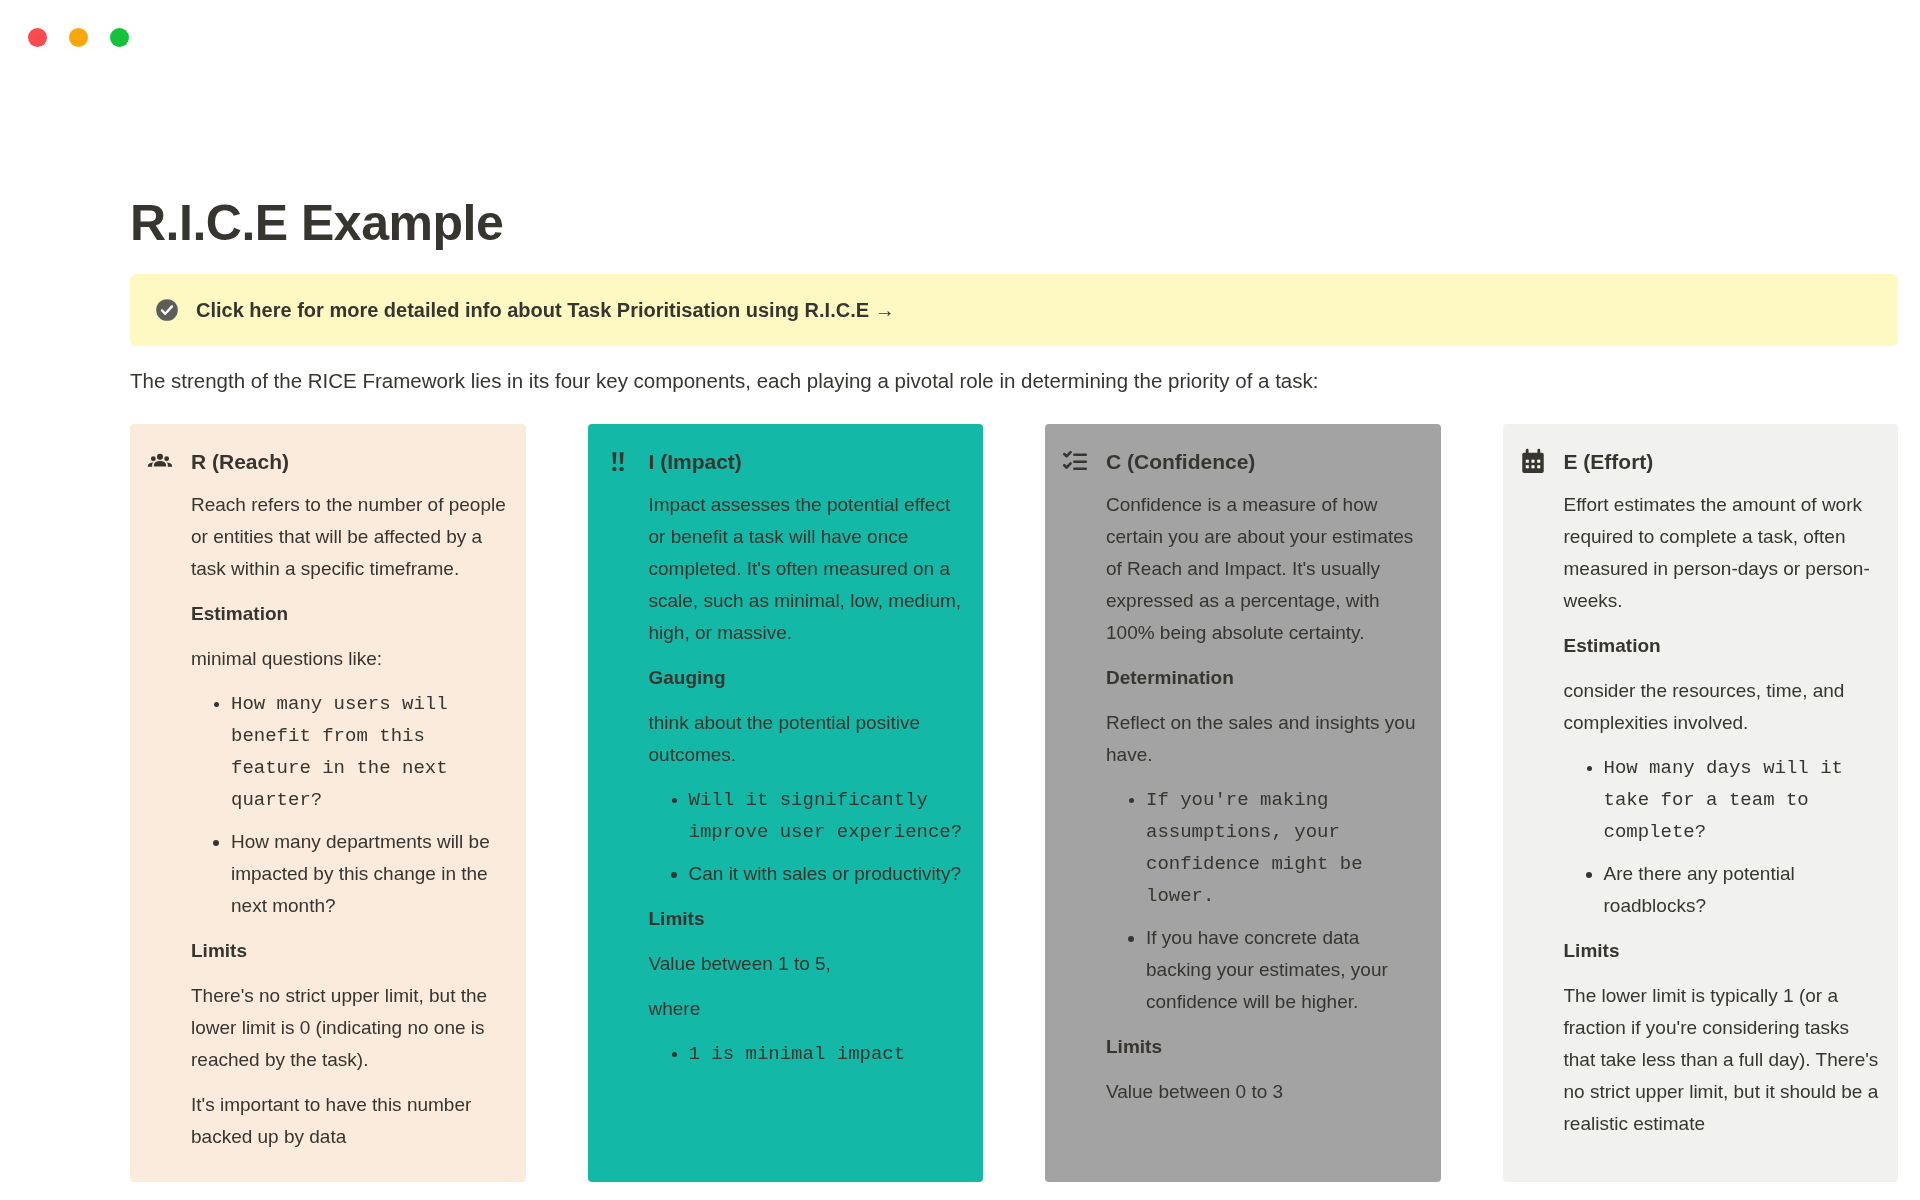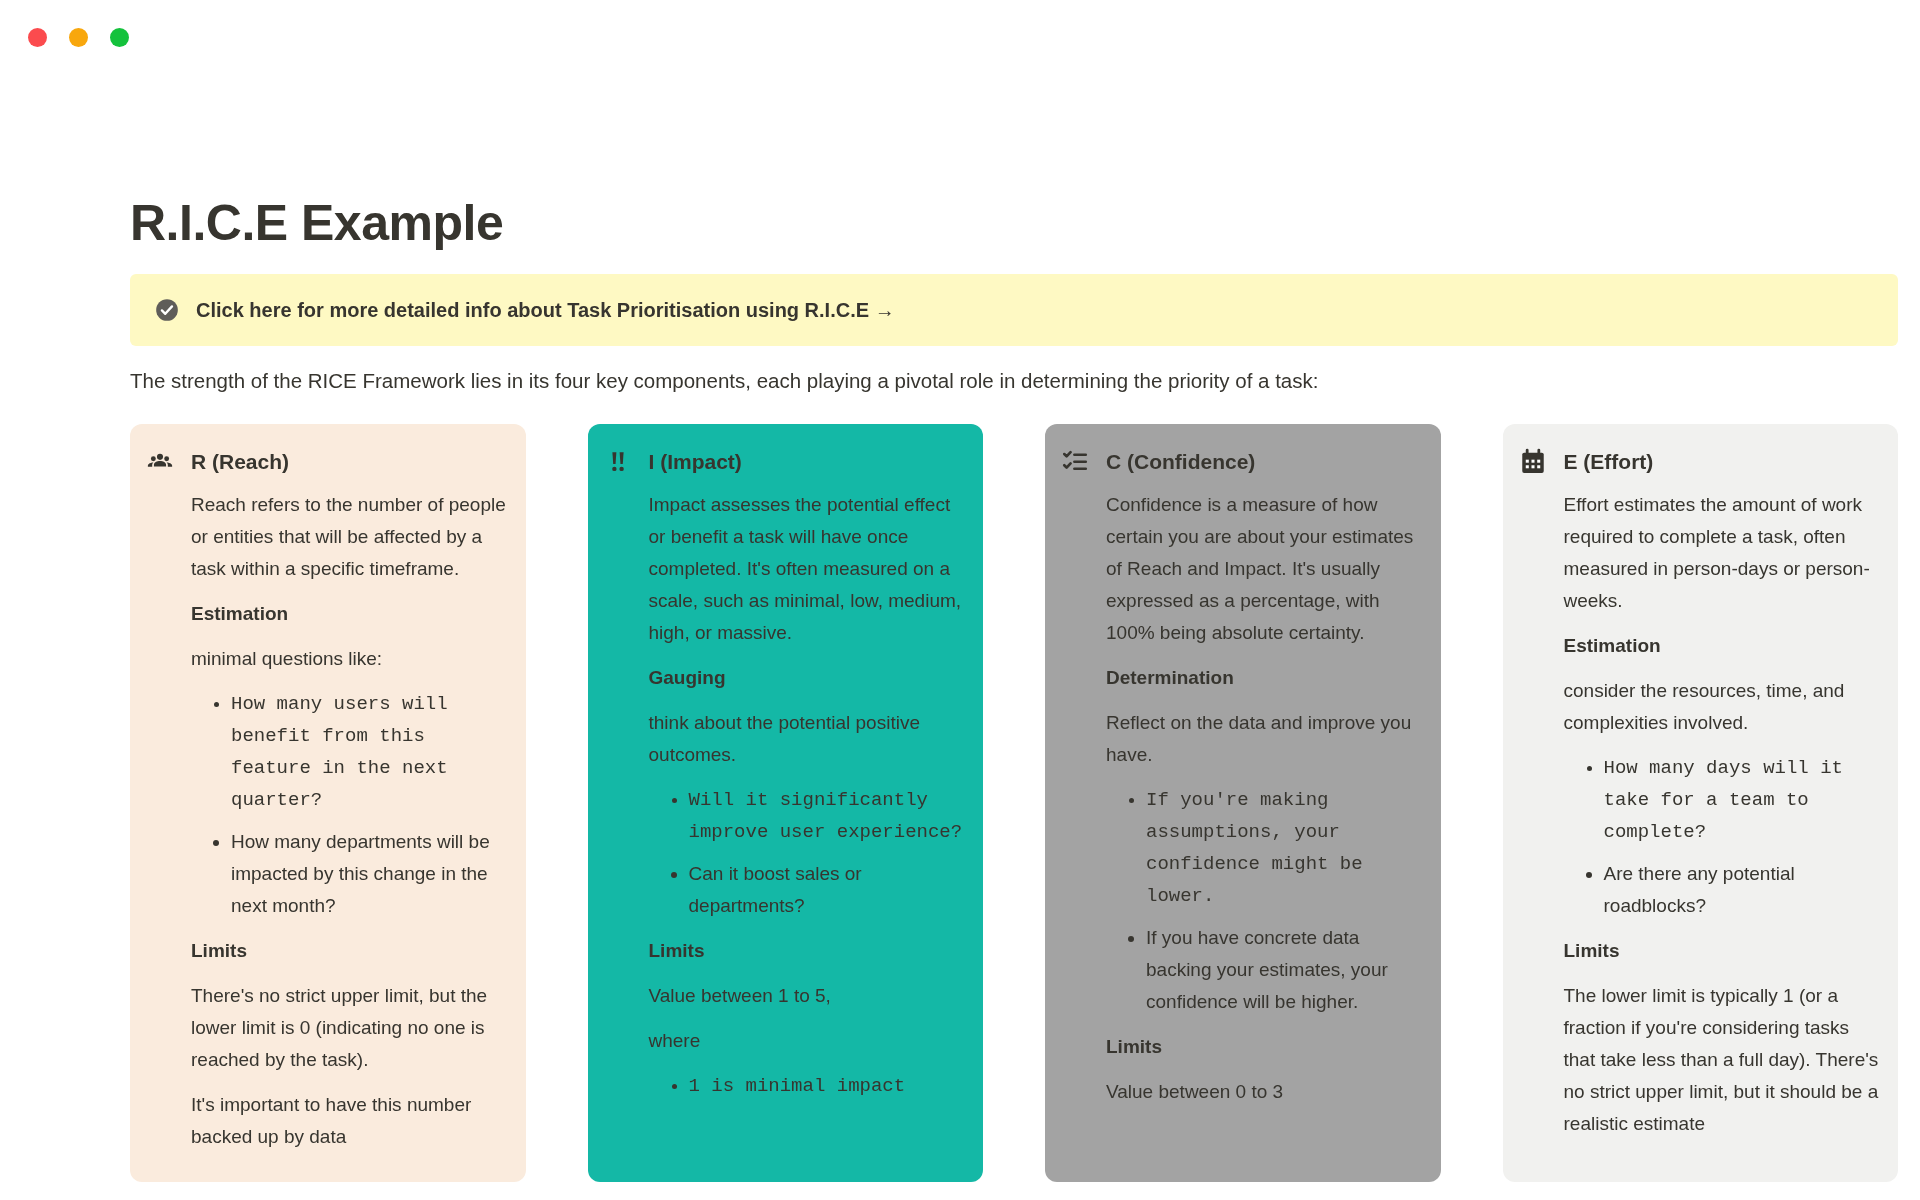--- a/index.html
+++ b/index.html
@@ -45,21 +45,21 @@
   .intro { margin-top: 20px; font-size: 20.5px; line-height: 30px; }
 
   .cards {
     margin-top: 28px;
     display: grid;
     grid-template-columns: repeat(4, 1fr);
     gap: 62px;
     height: 758px;
   }
   .card {
-    border-radius: 12px;
+    border-radius: 4px;
     padding: 24px 16px 24px 16px;
     overflow: hidden;
   }
   .card-header { display: flex; align-items: center; gap: 17px; }
   .card-icon { width: 28px; height: 28px; flex: 0 0 28px; display: flex; }
   .card-icon svg { width: 28px; height: 28px; }
   .card-title { font-weight: 700; font-size: 21px; }
   .card-body {
     margin-left: 45px;
     font-size: 19px;
@@ -139,21 +139,21 @@
             </svg>
           </span>
       <span class="card-title">I (Impact)</span>
     </div>
     <div class="card-body">
           <div class="card-paragraph">Impact assesses the potential effect or benefit a task will have once completed. It's often measured on a scale, such as minimal, low, medium, high, or massive.</div>
           <div class="card-subhead">Gauging</div>
           <div class="card-paragraph">think about the potential positive outcomes.</div>
           <ul>
             <li>Will it significantly improve user experience?</li>
-            <li>Can it boost sales or departments?</li>
+            <li>Can it with sales or productivity?</li>
           </ul>
           <div class="card-subhead">Limits</div>
           <div class="card-paragraph">Value between 1 to 5,</div>
           <div class="card-paragraph">where</div>
           <ul>
             <li>1 is minimal impact</li>
           </ul>
         </div>
   </div>
 
@@ -166,21 +166,21 @@
               <line x1="11.5" y1="11.8" x2="21.2" y2="11.8"></line>
               <path d="M2.8 14.8l2 2 3.4-3.6"></path>
               <line x1="11.5" y1="17.8" x2="21.2" y2="17.8"></line>
             </svg>
           </span>
       <span class="card-title">C (Confidence)</span>
     </div>
     <div class="card-body">
           <div class="card-paragraph">Confidence is a measure of how certain you are about your estimates of Reach and Impact. It's usually expressed as a percentage, with 100% being absolute certainty.</div>
           <div class="card-subhead">Determination</div>
-          <div class="card-paragraph">Reflect on the data and improve you have.</div>
+          <div class="card-paragraph">Reflect on the sales and insights you have.</div>
           <ul>
             <li>If you're making assumptions, your confidence might be lower.</li>
             <li>If you have concrete data backing your estimates, your confidence will be higher.</li>
           </ul>
           <div class="card-subhead">Limits</div>
           <div class="card-paragraph">Value between 0 to 3</div>
         </div>
   </div>
 
   <div class="card" style="background: rgb(241, 241, 239);">

